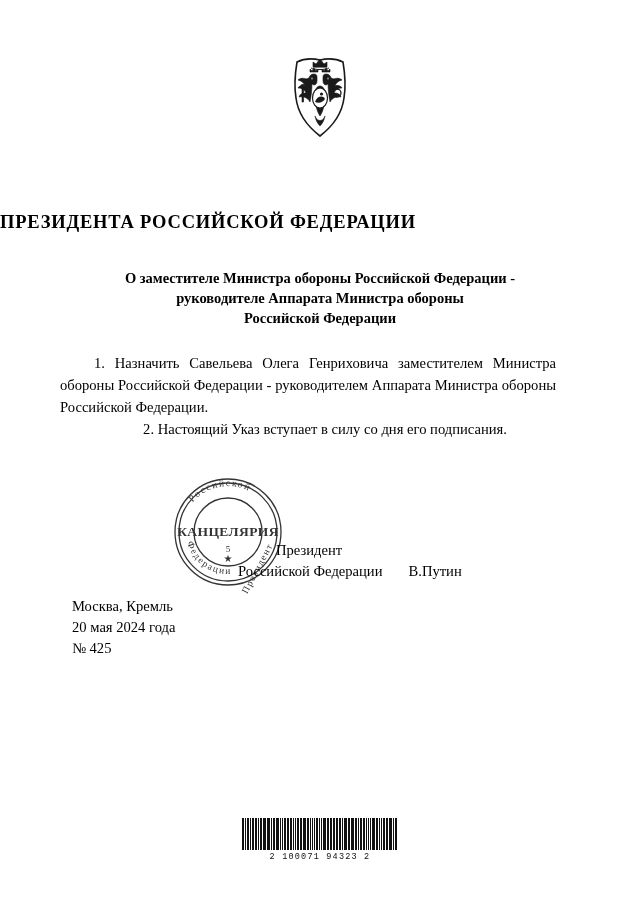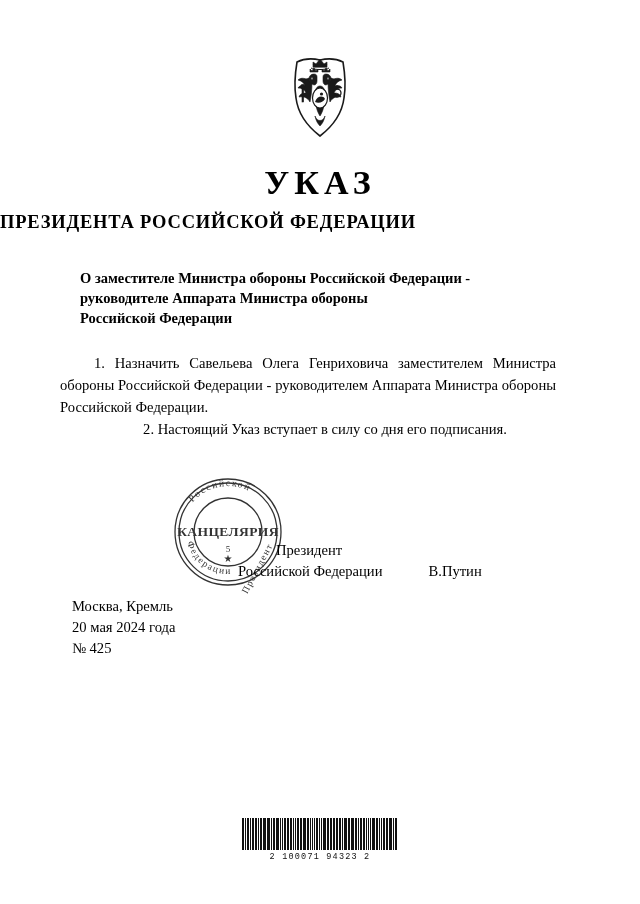--- a/index.html
+++ b/index.html
@@ -58,20 +58,21 @@
     font-weight: bold;
     letter-spacing: 0.8px;
   }
 
   
   .doc-heading {
     position: absolute;
     top: 268px;
     left: 80px;
     width: 480px;
+    text-align: center;
     font-size: 14.5px;
     font-weight: bold;
     line-height: 20px;
   }
   .doc-heading div { white-space: nowrap; }
 
   
   .doc-body {
     position: absolute;
     top: 352px;
@@ -104,21 +105,21 @@
   .sign-block {
     position: absolute;
     top: 540px;
     left: 238px;
     width: 330px;
     font-size: 14.6px;
     line-height: 21px;
   }
   .sign-line-1 { padding-left: 38px; }
   .sign-line-2 { }
-  .sign-name { display: inline-block; margin-left: 46px; }
+  .sign-name { display: inline-block; margin-left: 26px; }
 
   
   .place-block {
     position: absolute;
     top: 596px;
     left: 72px;
     font-size: 14.6px;
     line-height: 21px;
   }
 
@@ -195,21 +196,20 @@
           <ellipse cx="39" cy="46" rx="7.5" ry="10" fill="#fff" stroke-width="1.2"></ellipse>
           <path d="M34 50 C36 44 42 43 44 47 C42 50 38 52 34 50 Z" fill="#1a1a1a" stroke="none"></path>
           <circle cx="40.5" cy="42" r="1.6" fill="#1a1a1a" stroke="none"></circle>
 
           <path d="M34 64 C36 70 42 70 44 64 C43 69 41 72 39 74 C37 72 35 69 34 64 Z"></path>
         </g>
       </svg>
     </span>
   </div>
 
-  <div class="doc-title">УКАЗ</div>
   <div class="doc-subtitle">ПРЕЗИДЕНТА РОССИЙСКОЙ ФЕДЕРАЦИИ</div>
 
   <div class="doc-heading">
     <div>О заместителе Министра обороны Российской Федерации -</div>
     <div>руководителе Аппарата Министра обороны</div>
     <div>Российской Федерации</div>
   </div>
 
   <div class="doc-body">
     <p class="para">1. Назначить Савельева Олега Генриховича заместителем Министра обороны Российской Федерации - руководителем Аппарата Министра обороны Российской Федерации.</p>

